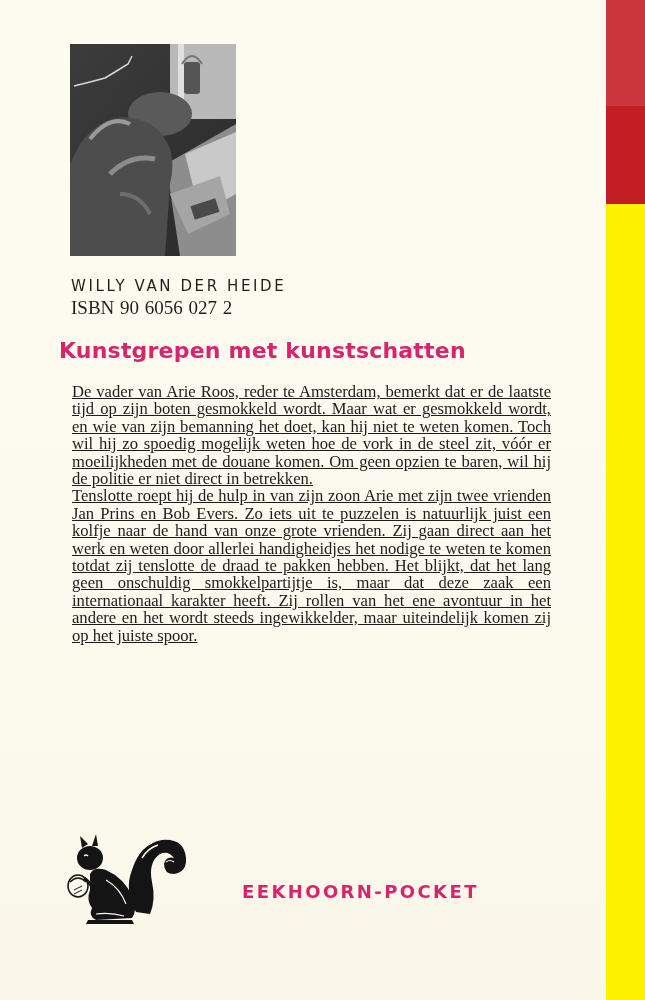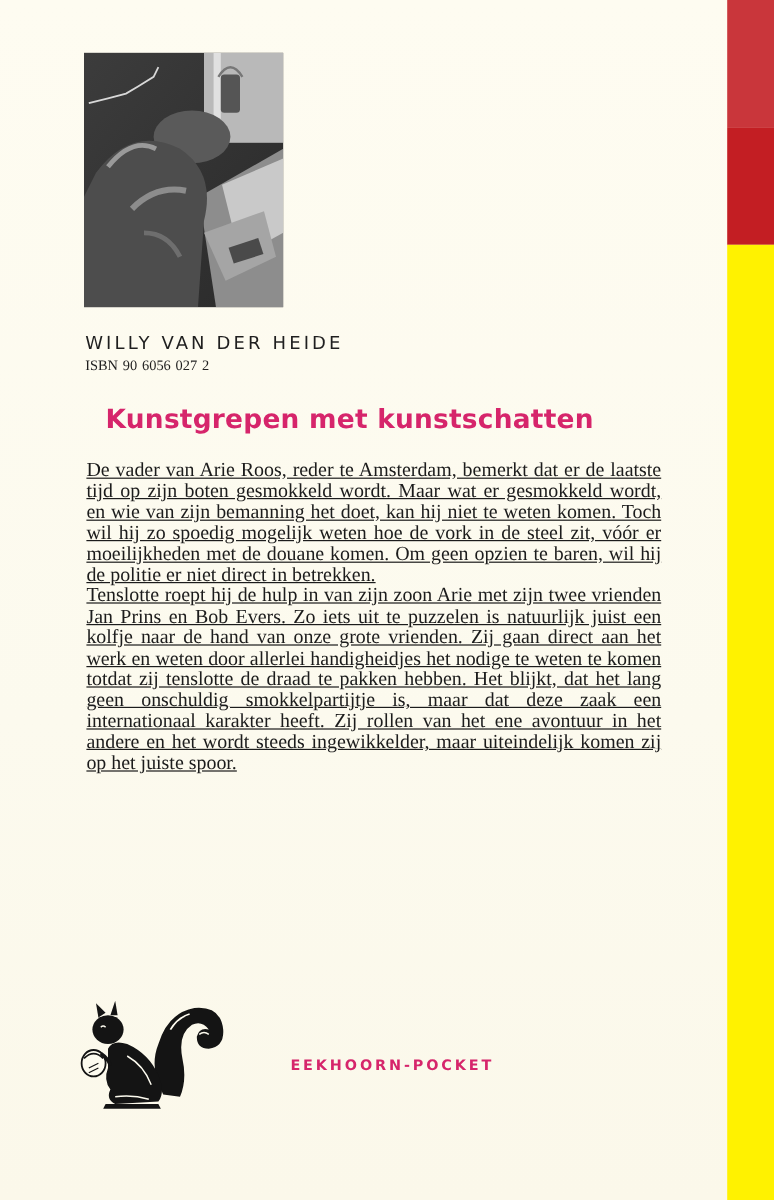--- a/index.html
+++ b/index.html
@@ -48,28 +48,28 @@
       font-family: "DejaVu Sans", sans-serif;
       font-size: 15px;
       letter-spacing: 2.6px;
       color: #1f1f1f;
       white-space: nowrap;
     }
     .isbn {
       position: absolute;
       left: 71px; top: 297px;
       font-family: "Liberation Serif", serif;
-      font-size: 12px;
+      font-size: 19px;
       color: #1f1f1f;
       white-space: nowrap;
       word-spacing: 1px;
     }
     .title {
       position: absolute;
-      left: 88px; top: 338px;
+      left: 59px; top: 338px;
       font-family: "DejaVu Sans", sans-serif;
       font-weight: bold;
       font-size: 22px;
       color: #d6256b;
       white-space: nowrap;
       letter-spacing: 0.2px;
     }
     .blurb {
       position: absolute;
       left: 72px; top: 383px;
@@ -88,21 +88,21 @@
     .logo {
       position: absolute;
       left: 66px; top: 830px;
       width: 122px; height: 96px;
     }
     .series {
       position: absolute;
       left: 242px; top: 881px;
       font-family: "DejaVu Sans", sans-serif;
       font-weight: bold;
-      font-size: 12px;
+      font-size: 18px;
       letter-spacing: 2.4px;
       color: #d6256b;
       white-space: nowrap;
     }
   </style>
 </head>
 <body>
 
 <div class="page">
 

